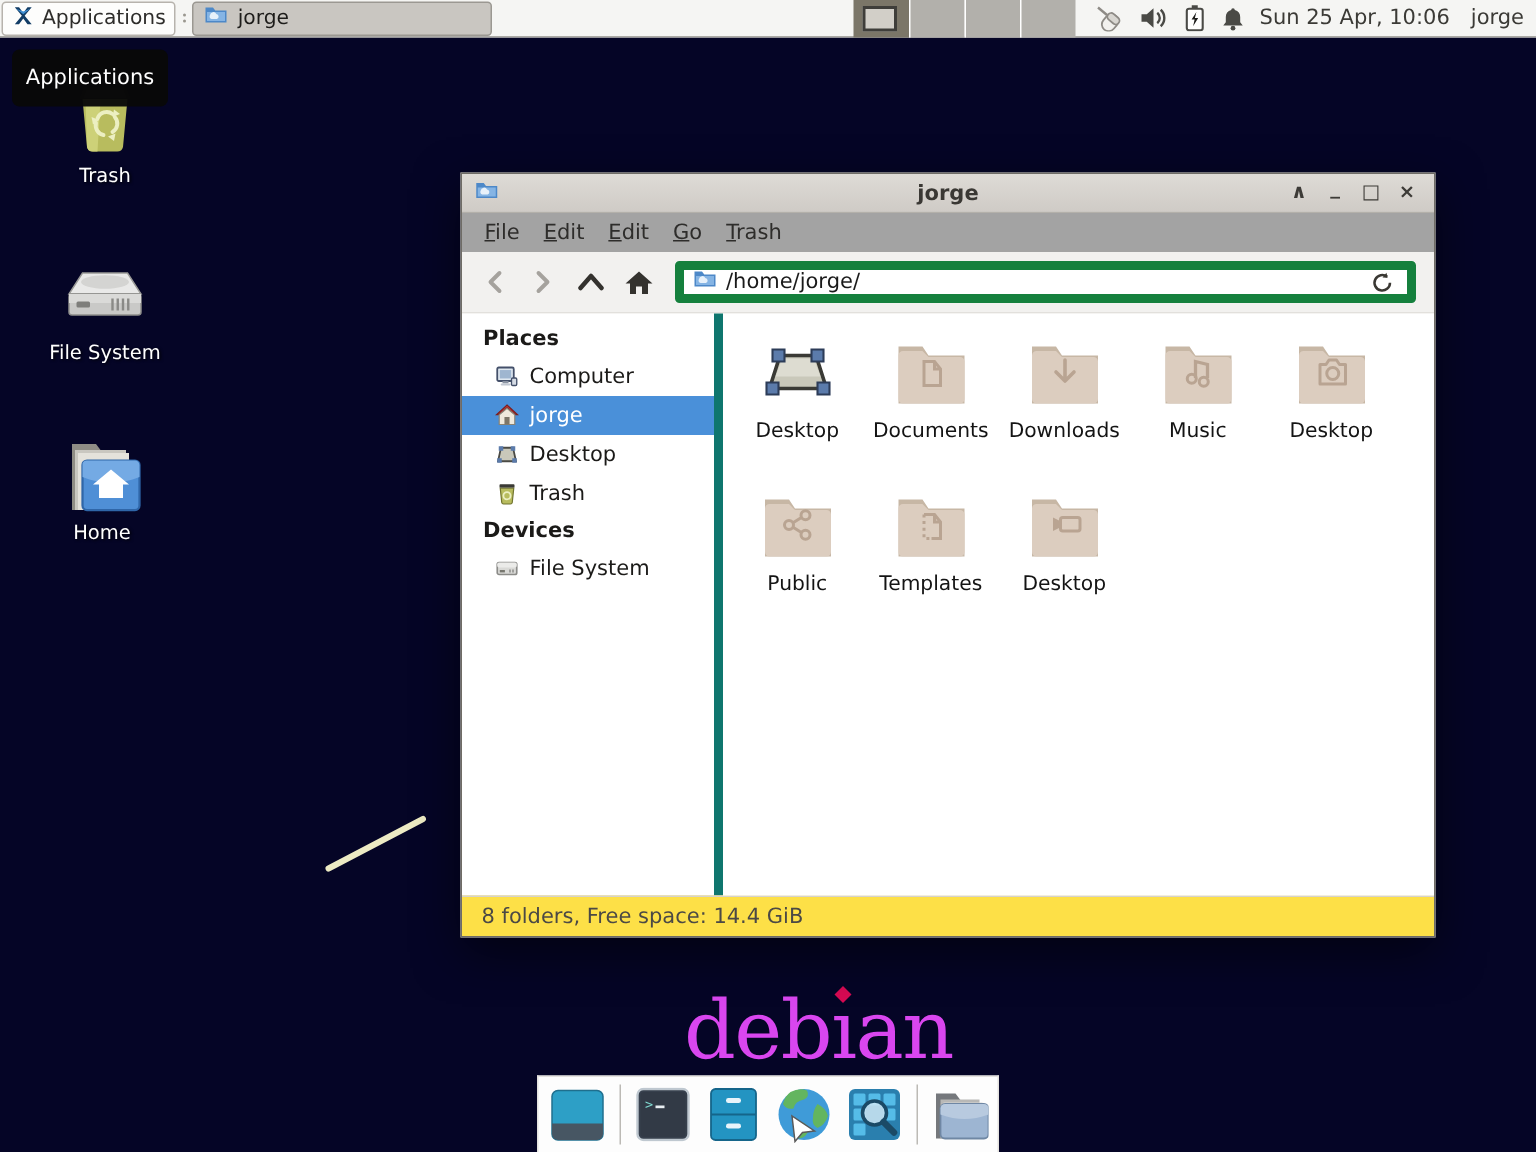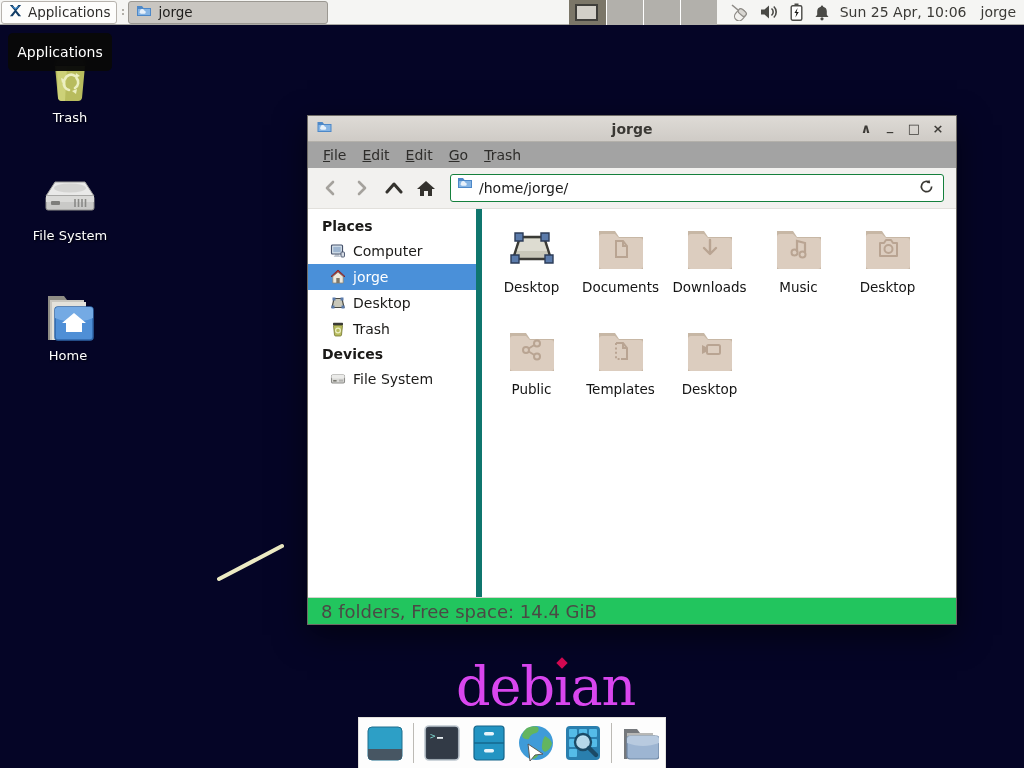--- a/index.html
+++ b/index.html
@@ -112,22 +112,22 @@
   .toolbar {
     height:41px; background:#f2f1ef; display:flex; align-items:center;
     padding:0 12px 0 8px; gap:4px; flex:none; border-bottom:1px solid #e2e0dc;
   }
   .tool-btn {
     width:28px; height:28px; border-radius:3px; display:flex;
     align-items:center; justify-content:center; cursor:pointer;
   }
   .pathbar {
     flex:1; height:28px; margin-left:6px; background:#ffffff;
-    border:1px solid #15803d; border-radius:3px;
-    display:flex; padding:0 6px; gap:6px;
+    border:6px solid #15803d; border-radius:3px;
+    display:flex; align-items:center; padding:0 6px; gap:6px;
   }
   .pathbar input {
     flex:1; border:none; outline:none; font-family:inherit;
     font-size:14px; color:#1a1a1a; background:transparent;
   }
   .reload-btn { width:22px; height:22px; display:flex; align-items:center; justify-content:center; cursor:pointer; }
 
   .fm-body { flex:1; display:flex; min-height:0; }
   .sidebar {
     width:174px; background:#ffffff; border-right:6px solid #0f766e;
@@ -150,23 +150,23 @@
   }
   .grid-item {
     width:89px; height:98px; margin:0 0 4px 0;
     display:flex; flex-direction:column; align-items:center;
     cursor:pointer; border-radius:3px;
   }
   .grid-item .gi-icon { height:56px; display:flex; align-items:center; justify-content:center; }
   .grid-item .gi-label { font-size:13.5px; color:#141414; margin-top:2px; }
 
   .statusbar {
-    height:27px; background:#22c55e; border-top:1px solid #d5d2cd;
+    height:27px; background:#fde047; border-top:1px solid #d5d2cd;
     display:flex; align-items:center; padding-left:13px;
-    font-size:18px; color:#4b4945; flex:none;
+    font-size:14px; color:#4b4945; flex:none;
   }
 
   
   .debian-logo {
     position:absolute; left:456px; top:660px; z-index:2;
     font-family:"DejaVu Serif","Liberation Serif",serif;
     font-size:54px; color:#d946ef; letter-spacing:-1px; line-height:1;
     display:flex; align-items:flex-end;
   }
   .debian-logo .i-wrap { position:relative; }

